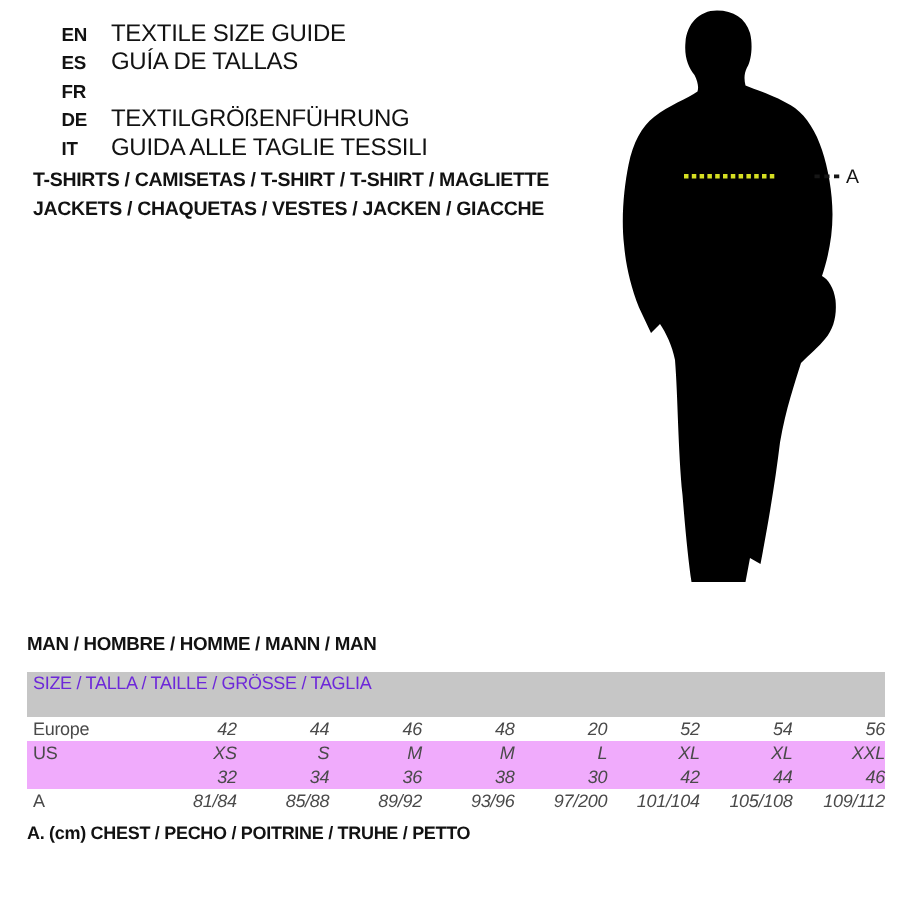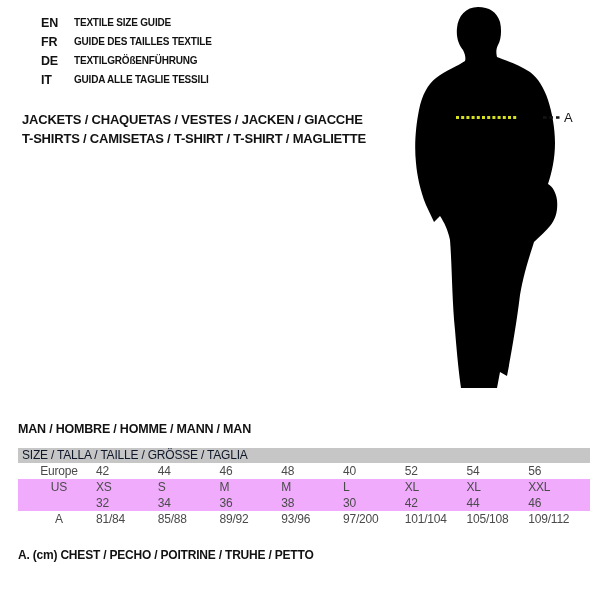--- a/index.html
+++ b/index.html
@@ -16,21 +16,21 @@
   .lang-list {
     position: absolute; left: 25px; top: 13px;
   }
   .lang-row {
     display: flex; height: 19px; align-items: center; padding-left: 16px;
   }
   .lang-code {
     width: 33px; font-size: 12.5px; font-weight: bold; letter-spacing: -0.2px;
   }
   .lang-label {
-    font-size: 10px; font-weight: bold; letter-spacing: -0.2px; white-space: nowrap;
+    font-size: 16px; font-weight: normal; letter-spacing: -0.2px; white-space: nowrap;
   }
   
   .categories { position: absolute; left: 22px; top: 110px; }
   .category-line {
     font-size: 13px; font-weight: bold; letter-spacing: -0.2px;
     height: 19px; line-height: 19px; white-space: nowrap;
   }
   
   .figure-wrap { position: absolute; left: 405px; top: 0; width: 195px; height: 395px; }
   .figure-wrap svg { display: block; width: 195px; height: 395px; }
@@ -38,65 +38,68 @@
   
   .section-title {
     position: absolute; left: 18px; top: 422px;
     font-size: 12.5px; font-weight: bold; letter-spacing: -0.2px; white-space: nowrap;
   }
   
   .size-table {
     position: absolute; left: 18px; top: 448px; width: 572px;
   }
   .table-header {
-    height: 15px; line-height: 15px;
+    height: 30px; line-height: 15px;
     background: #c6c6c6;
-    font-size: 12px; color: #0f172a; letter-spacing: -0.2px;
+    font-size: 12px; color: #6d28d9; letter-spacing: -0.2px;
     padding-left: 4px; white-space: nowrap;
   }
   .table-row {
     display: grid;
     grid-template-columns: 78px repeat(8, 1fr);
     height: 16px; line-height: 16px;
     font-size: 12px; color: #4a4a4a; letter-spacing: -0.2px;
   }
   .table-row.shaded { background: #f0abfc; }
-  .row-label { text-align: center; padding-left: 4px; }
-  .cell { text-align: left; }
+  .row-label { text-align: left; padding-left: 4px; }
+  .cell { text-align: right; font-style: italic; }
   
   .footnote {
     position: absolute; left: 18px; top: 548px;
     font-size: 12px; font-weight: bold; letter-spacing: -0.2px; white-space: nowrap;
   }
 </style>
 </head>
 <body>
 
 <div class="lang-list">
   <div class="lang-row">
     <span class="lang-code">EN</span>
     <span class="lang-label">TEXTILE SIZE GUIDE</span>
   </div>
   <div class="lang-row">
+    <span class="lang-code">ES</span>
+    <span class="lang-label">GUÍA DE TALLAS</span>
+  </div>
+  <div class="lang-row">
     <span class="lang-code">FR</span>
-    <span class="lang-label">GUIDE DES TAILLES TEXTILE</span>
   </div>
   <div class="lang-row">
     <span class="lang-code">DE</span>
     <span class="lang-label">TEXTILGRÖßENFÜHRUNG</span>
   </div>
   <div class="lang-row">
     <span class="lang-code">IT</span>
     <span class="lang-label">GUIDA ALLE TAGLIE TESSILI</span>
   </div>
 </div>
 
 <div class="categories">
+  <div class="category-line">T-SHIRTS / CAMISETAS / T-SHIRT / T-SHIRT / MAGLIETTE</div>
   <div class="category-line">JACKETS / CHAQUETAS / VESTES / JACKEN / GIACCHE</div>
-  <div class="category-line">T-SHIRTS / CAMISETAS / T-SHIRT / T-SHIRT / MAGLIETTE</div>
 </div>
 
 <div class="figure-wrap">
   <svg viewBox="405 0 195 395" xmlns="http://www.w3.org/2000/svg">
     <path d="M 478 7
              C 466 7 458 16 457 28
              C 456 38 459 45 463 50
              C 465 54 466 58 465 61
              C 458 66 446 70 436 78
              C 428 84 422 95 419 110
@@ -133,21 +136,21 @@
 
 <div class="size-table">
   <div class="table-header">SIZE / TALLA / TAILLE / GRÖSSE / TAGLIA</div>
 
   <div class="table-row">
     <span class="row-label">Europe</span>
     <span class="cell">42</span>
     <span class="cell">44</span>
     <span class="cell">46</span>
     <span class="cell">48</span>
-    <span class="cell">40</span>
+    <span class="cell">20</span>
     <span class="cell">52</span>
     <span class="cell">54</span>
     <span class="cell">56</span>
   </div>
 
   <div class="table-row shaded">
     <span class="row-label">US</span>
     <span class="cell">XS</span>
     <span class="cell">S</span>
     <span class="cell">M</span>

